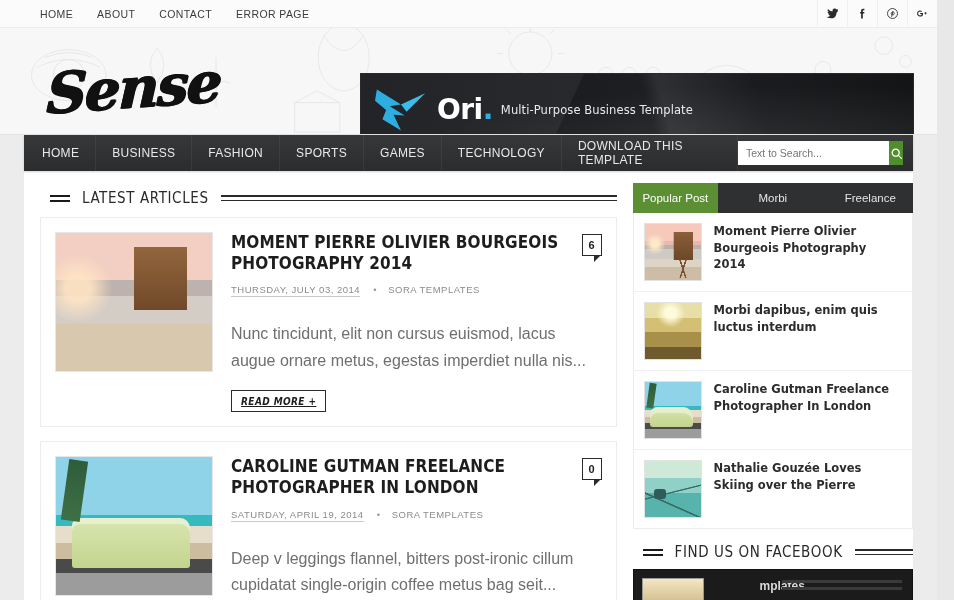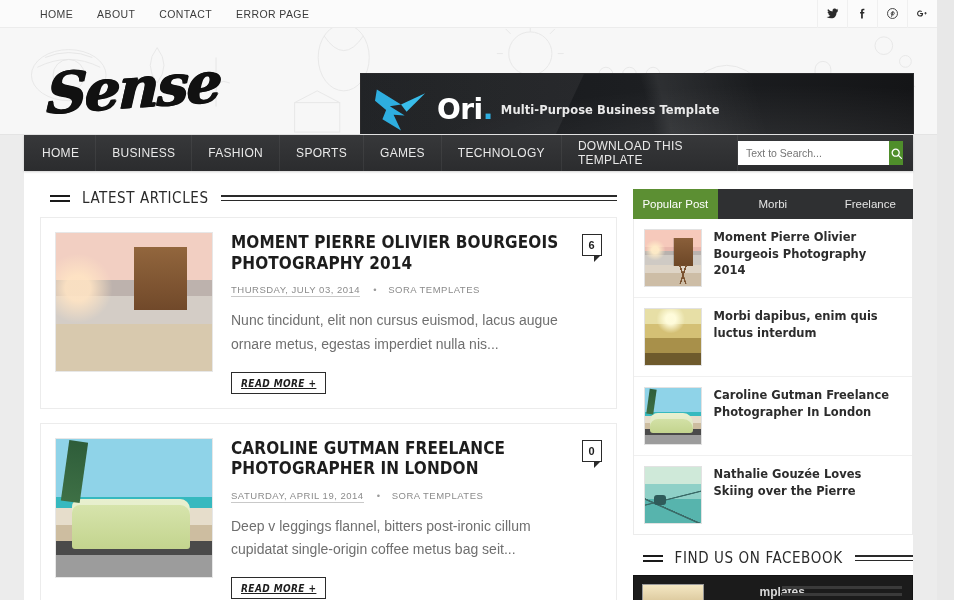--- a/index.html
+++ b/index.html
@@ -63,21 +63,21 @@
       linear-gradient(90deg, #15171a 0%, #1d1f22 55%, #141517 100%);
   }
   .banner .row { position: relative; height: 100%; display: flex; align-items: center; padding-left: 12px; }
   .bird { width: 56px; height: 52px; flex: 0 0 auto; }
   .banner .ori {
     color: #fff; font-weight: bold; font-size: 28px; letter-spacing: -.5px;
     font-family: "DejaVu Sans", sans-serif; margin-left: 8px;
   }
   .banner .ori .dot { color: #2eaee0; }
   .banner .tag {
-    color: #e9e9e9; font-size: 11.5px; font-weight: bold; margin-left: 8px;
+    color: #e9e9e9; font-size: 11.5px; font-weight: normal; margin-left: 8px;
     font-family: "DejaVu Sans", sans-serif; letter-spacing: .1px;
   }
 
   
   .mainnav {
     position: relative;
     margin: 0 24px; height: 36px;
     background: linear-gradient(#37383a, #2b2c2e);
     display: flex; align-items: stretch;
     box-shadow: 0 1px 2px rgba(0,0,0,.18);
@@ -145,33 +145,33 @@
     font-size: 11px; font-weight: bold; color: #1d1d1d;
   }
   .cbadge .tail {
     position: absolute; right: 2px; bottom: -6px;
     width: 0; height: 0; border-left: 6px solid #2a2a2a; border-bottom: 6px solid transparent;
   }
   .pmeta { margin-top: 11px; font-size: 9.5px; color: #8b8b8b; letter-spacing: .5px; text-transform: uppercase; }
   .pmeta .date { border-bottom: 1px solid #c9c9c9; padding-bottom: 1px; }
   .pmeta .sep { display: inline-block; margin: 0 8px 0 10px; }
   .pmeta .sep::before { content: "\2022"; color: #9a9a9a; }
-  .pexc { margin-top: 14px; font-size: 14px; color: #6f6f6f; line-height: 1.65; max-width: 360px; }
+  .pexc { margin-top: 26px; font-size: 16px; color: #6f6f6f; line-height: 1.65; max-width: 360px; }
   .readmore {
     display: inline-block; margin-top: 16px;
     border: 1px solid #2b2b2b; background: #fff;
     padding: 5px 9px 4px; font-size: 10px; font-weight: bold;
     text-transform: uppercase; color: #1d1d1d; letter-spacing: .4px;
     font-family: "DejaVu Sans Condensed", "Liberation Sans Narrow", "Liberation Sans", sans-serif;
     cursor: pointer;
     font-style: italic;
   }
 
   
-  .tabs { display: flex; background: #2f3032; height: 30px; margin-top: 18px; gap: 12px; }
+  .tabs { display: flex; background: #2f3032; height: 30px; margin-top: 12px; gap: 12px; }
   .tabs .tab {
     flex: 1; display: flex; align-items: center; justify-content: center;
     color: #e4e4e4; font-size: 11.5px; cursor: pointer;
   }
   .tabs .tab.active { background: #5c8f33; color: #fff; }
   .pop-list { border: 1px solid #ececec; border-top: 0; background: #fff; }
   .pop-item { display: flex; padding: 10px 10px; border-bottom: 1px solid #f0f0f0; }
   .pop-item:last-child { border-bottom: 0; }
   .pop-item .pthumb { width: 58px; height: 58px; flex: 0 0 auto; border: 1px solid #e2e2e2; overflow: hidden; }
   .pop-item .pthumb .img { width: 100%; height: 100%; }

